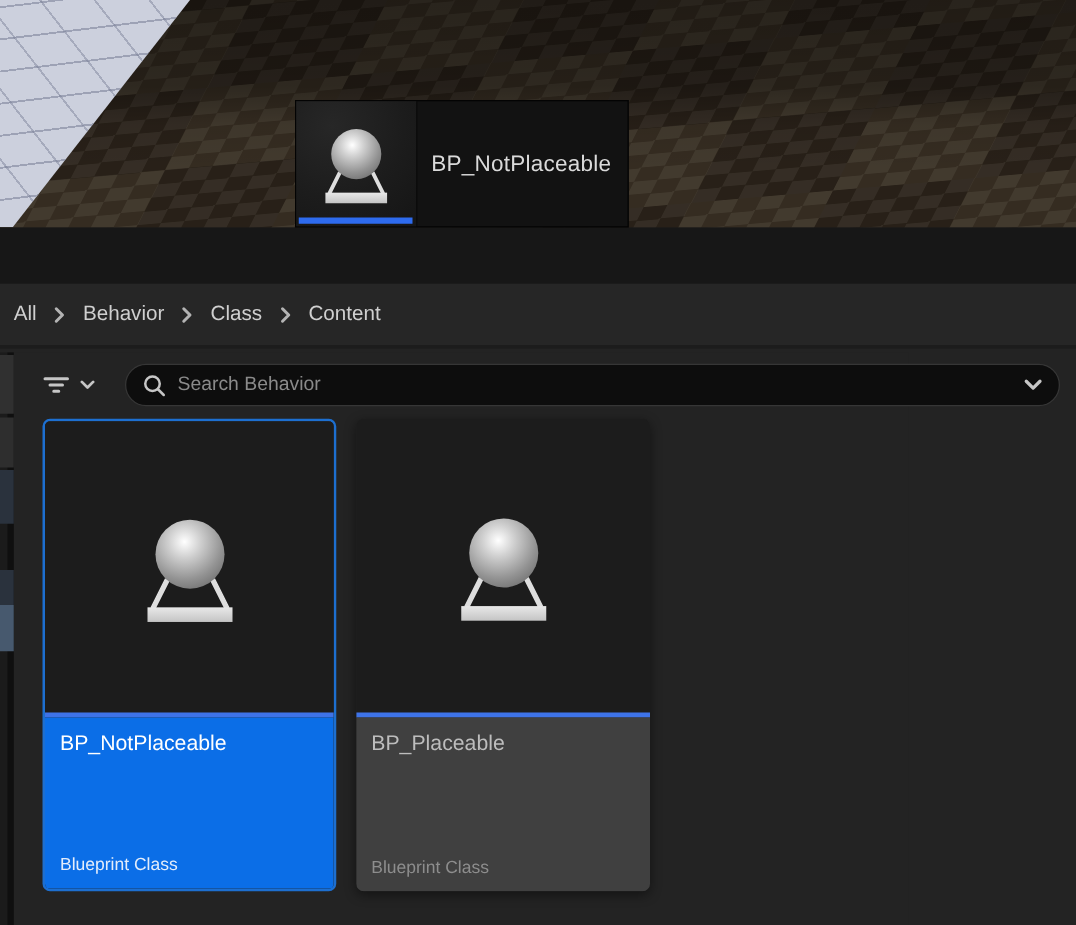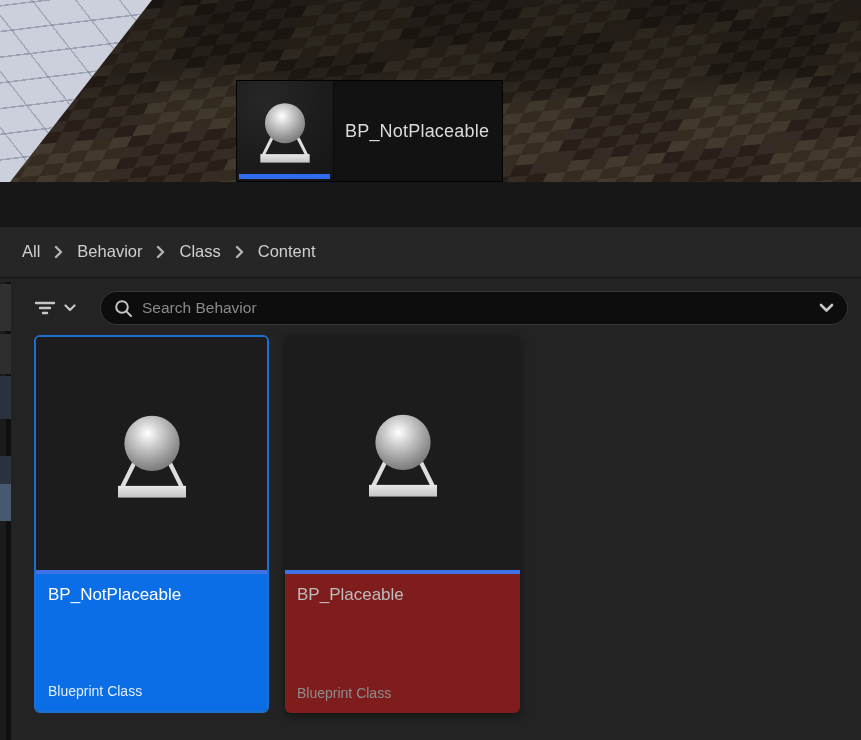--- a/index.html
+++ b/index.html
@@ -46,21 +46,21 @@
   .dp-underline { position:absolute; left:2px; right:3px; bottom:2px; height:5px; background:var(--drag-underline-blue,#2e6bee); }
   .dp-label { flex:1; display:flex; align-items:center; padding-left:11px; color:#dadada; font-size:18px; letter-spacing:0.2px; }
 
   
   .gap-strip { position:absolute; left:0; top:182px; width:861px; height:45px; background:#171717; }
 
   
   .breadcrumb-bar {
     position:absolute; left:0; top:227px; width:861px; height:52px;
     background:#262626; border-bottom:3px solid #1c1c1c;
-    display:flex; align-items:center; padding-left:16px; color:#cfcfcf; font-size:16.5px;
+    display:flex; align-items:center; padding-left:5px; color:#cfcfcf; font-size:16.5px;
   }
   .crumb { padding:4px 6px; cursor:pointer; }
   .crumb-sep { display:flex; align-items:center; margin:0 8px; }
 
   
   .main { position:absolute; left:0; top:282px; width:727px; height:458px; background:#232323; }
 
   .left-strip { position:absolute; left:0; top:0; width:11px; height:100%; background:#1b1b1b; border-right:5px solid #0f0f0f; }
   .ls { position:absolute; left:0; width:11px; }
   .ls1 { top:2px;   height:47px; background:#303030; }
@@ -89,21 +89,21 @@
     position:absolute; top:53px; width:235px; height:378px;
     border-radius:6px; overflow:hidden; display:flex; flex-direction:column; cursor:pointer;
   }
   .tile-selected { left:34px; border:2px solid var(--selected-border-blue,#1d6fd0); }
   .tile-normal   { left:285px; box-shadow:0 3px 9px rgba(0,0,0,0.45); }
   .thumb { height:233px; flex:none; background:#1c1c1c; display:flex; align-items:center; justify-content:center; }
   .tile-normal .thumb { height:235px; }
   .type-bar { height:4px; flex:none; background:var(--asset-type-bar-blue,#3e73e8); }
   .tile-footer { flex:1; display:flex; flex-direction:column; justify-content:space-between; padding:11px 12px 12px; }
   .tile-selected .tile-footer { background:var(--selection-blue,#0b6ee7); }
-  .tile-normal  .tile-footer { background:#7f1d1d; }
+  .tile-normal  .tile-footer { background:#404040; }
   .tile-title { font-size:17px; }
   .tile-selected .tile-title { color:#ffffff; }
   .tile-normal  .tile-title { color:#bdbdbd; }
   .tile-type { font-size:14px; }
   .tile-selected .tile-type { color:#e4edfb; }
   .tile-normal  .tile-type { color:#8d8d8d; }
 
   svg { display:block; }
 </style>
 </head>

